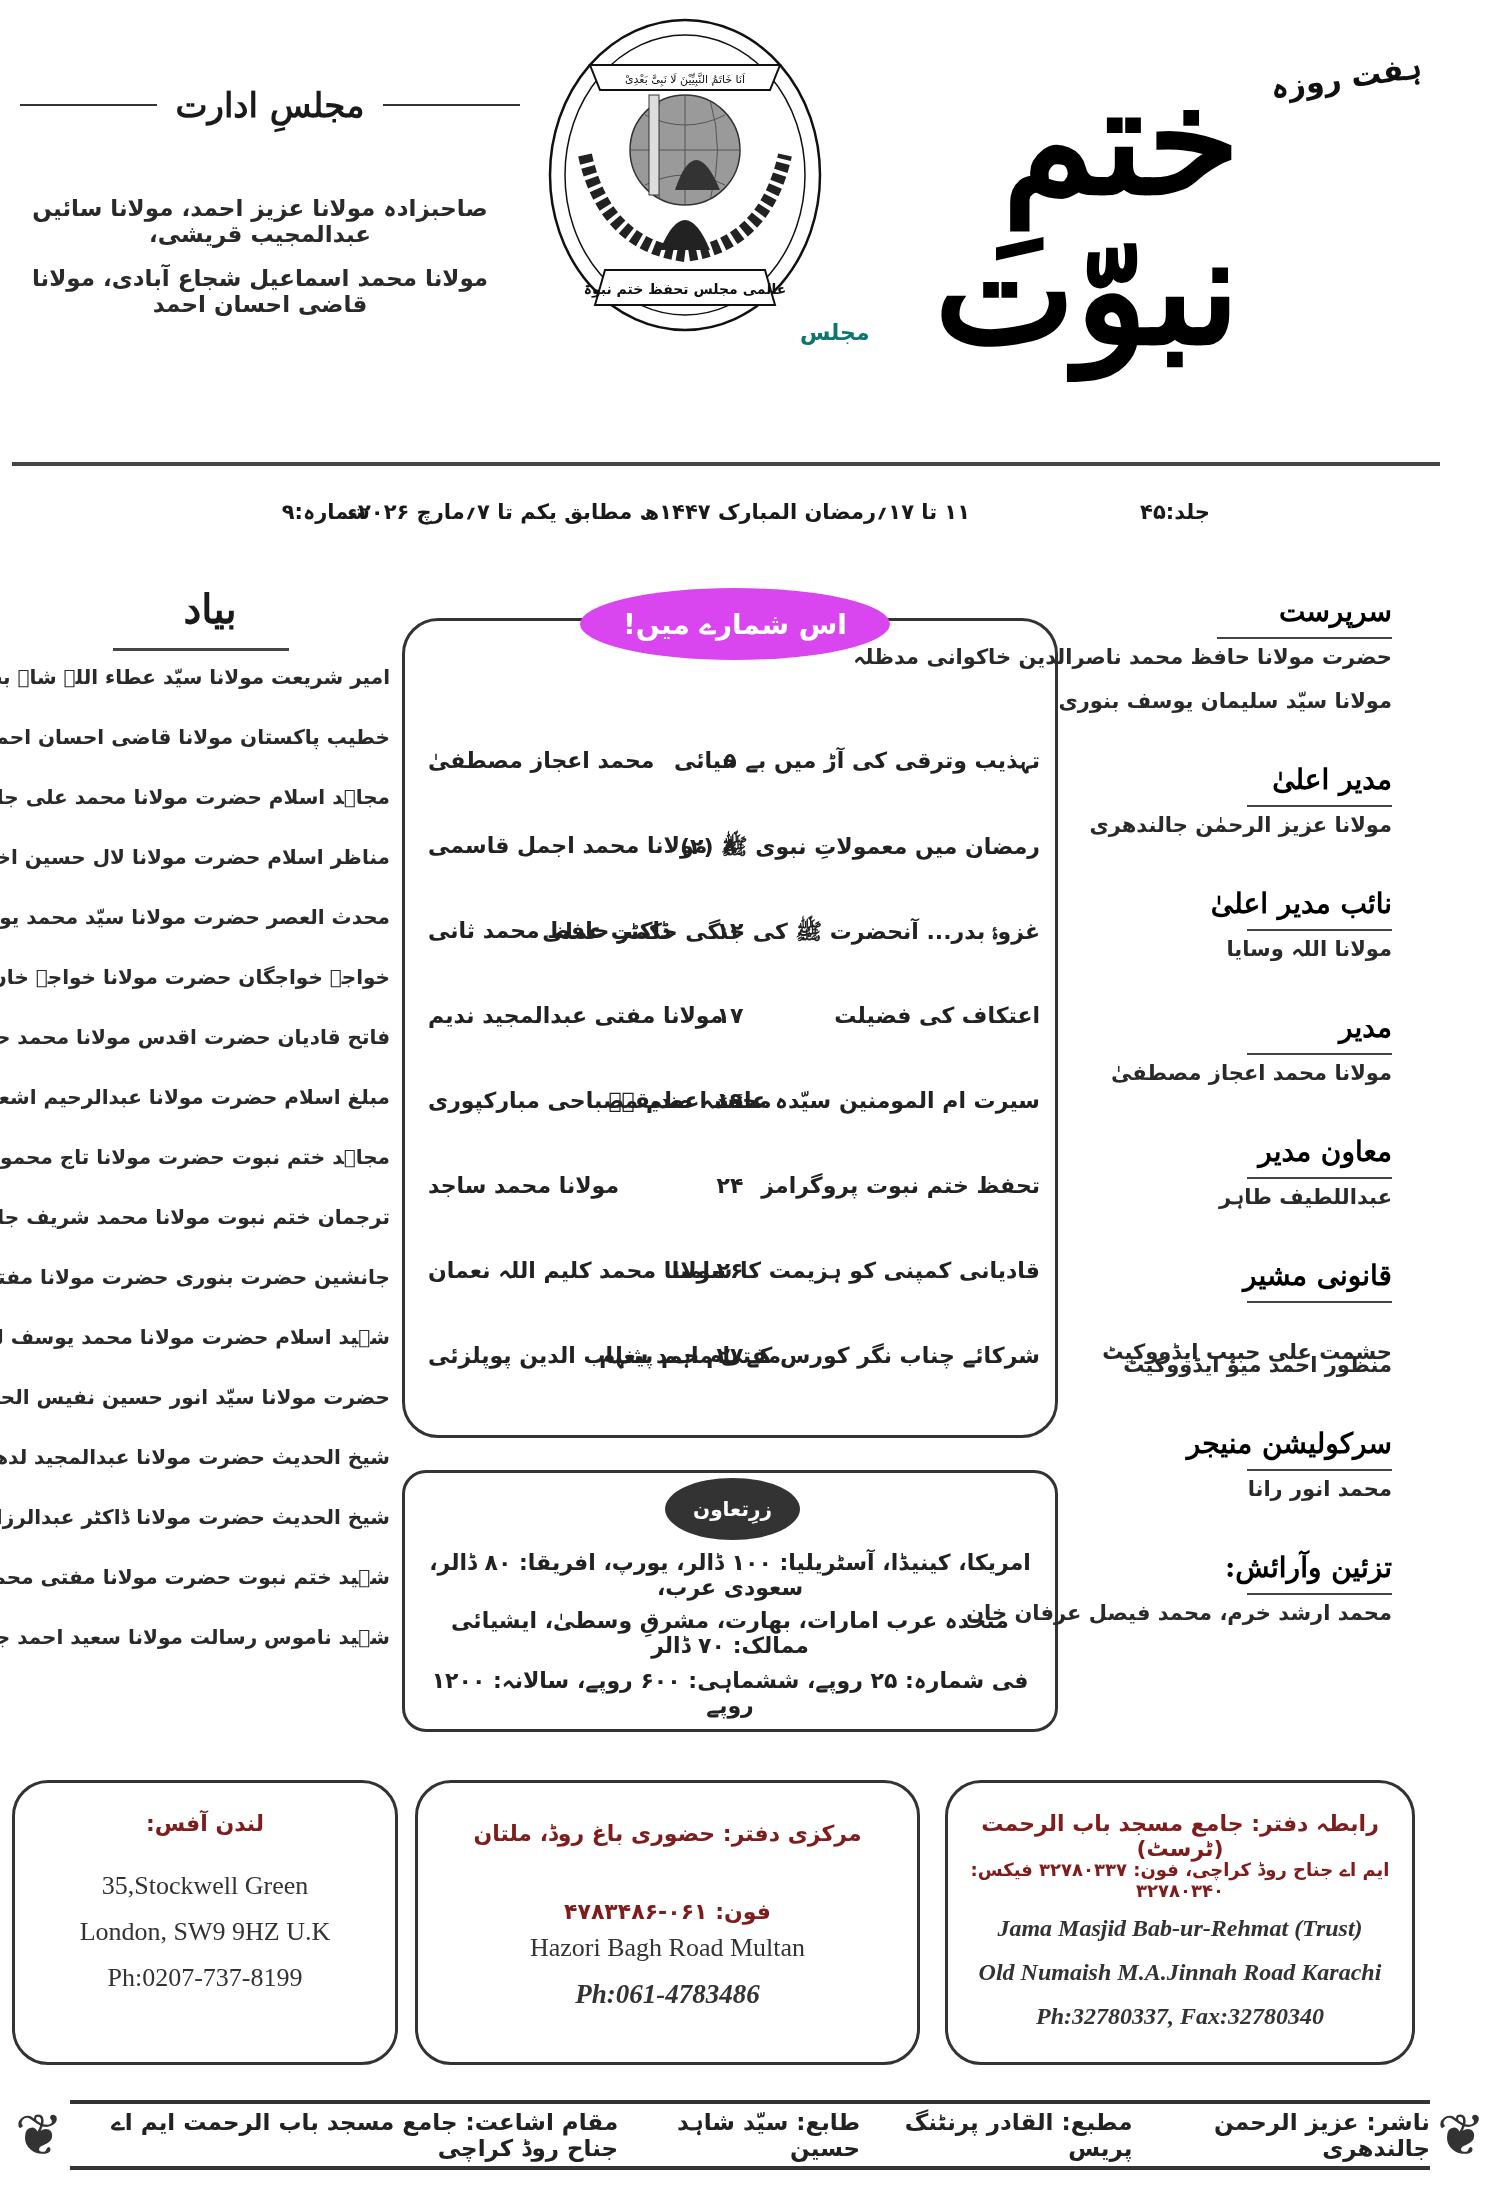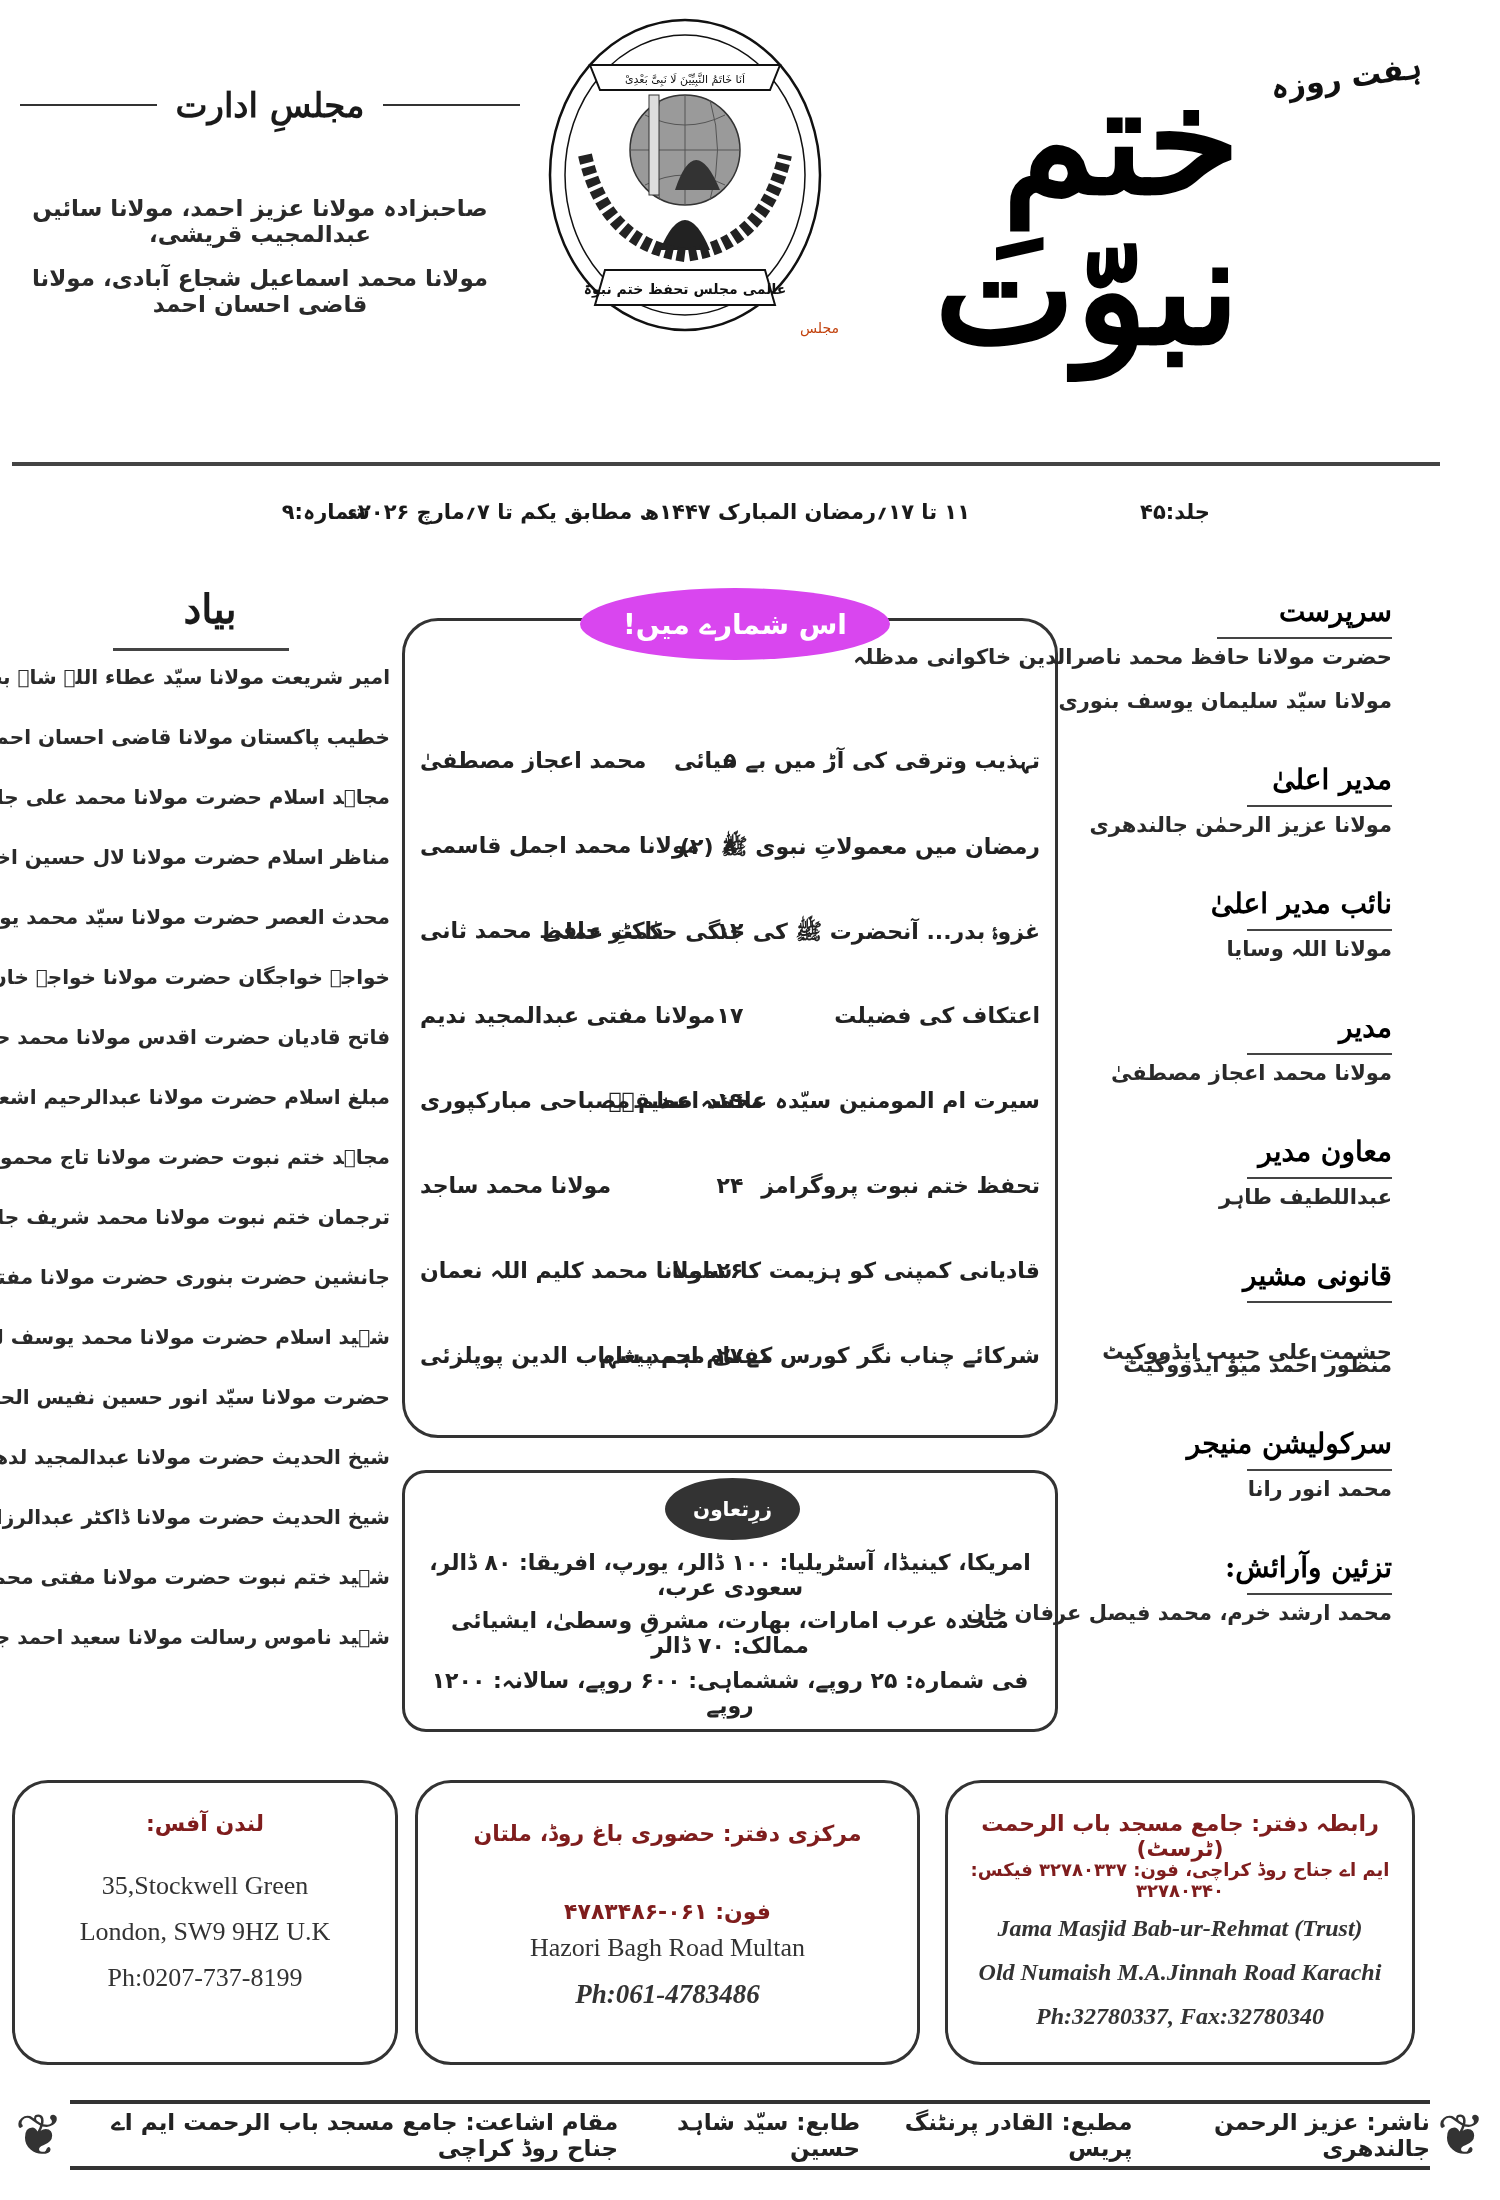--- a/index.html
+++ b/index.html
@@ -4,41 +4,41 @@
 <style>
   html, body { margin:0; padding:0; background:#ffffff; }
   body { width:1500px; height:2200px; position:relative; overflow:hidden; color:#1a1a1a;
          font-family:"DejaVu Sans", sans-serif; }
   .abs { position:absolute; }
 
   
   #masthead-title { left:820px; top:20px; width:420px; height:390px; display:flex; align-items:center; justify-content:center;
     font-family:"DejaVu Serif", serif; font-weight:bold; font-size:150px; line-height:1; color:#000; direction:rtl; letter-spacing:-6px; }
   #weekly-label { left:1270px; top:60px; font-size:30px; font-weight:bold; color:#111; transform:rotate(-8deg); direction:rtl; }
-  #majlis-small { left:800px; top:320px; font-size:14px; color:#c2410c; direction:rtl; }
+  #majlis-small { left:800px; top:320px; font-size:22px; color:#0f766e; direction:rtl;font-weight:bold; }
 
   #logo { left:545px; top:15px; width:280px; height:320px; }
   #editorial-board-heading { left:20px; top:85px; width:500px; display:flex; align-items:center; gap:18px; }
   .dash { flex:1; height:2px; background:#333; }
   #editorial-board-heading .txt { font-family:"DejaVu Serif", serif; font-weight:bold; font-size:34px; direction:rtl; }
   .board-line { right:980px; width:520px; text-align:center; font-size:23px; direction:rtl; font-weight:bold; color:#2a2a2a; }
 
   #top-rule { left:12px; top:462px; width:1428px; height:4px; background:#444; }
 
   #issue-meta { left:230px; top:500px; width:1000px; height:40px; direction:rtl; font-size:21px; font-weight:bold; }
   #issue-meta span { position:absolute; top:0; }
 
   
   #toc-box { left:402px; top:618px; width:656px; height:820px; border:3px solid #333; border-radius:36px; box-sizing:border-box; }
   #toc-badge { left:580px; top:588px; width:310px; height:72px; background:#d946ef; color:#fff; border-radius:50%;
     display:flex; align-items:center; justify-content:center; font-size:28px; font-weight:bold; direction:rtl; }
   .toc-row { left:420px; width:620px; height:40px; direction:rtl; font-size:22px; font-weight:bold; color:#222; }
   .toc-row .t { position:absolute; right:0; white-space:nowrap; }
   .toc-row .p { position:absolute; right:290px; width:40px; text-align:center; }
-  .toc-row .a { position:absolute; left:0; text-align:right; white-space:nowrap; }
+  .toc-row .a { position:absolute; left:8px; text-align:right; white-space:nowrap; }
 
   
   #sub-box { left:402px; top:1470px; width:656px; height:262px; border:3px solid #333; border-radius:24px; box-sizing:border-box; }
   #sub-badge { left:665px; top:1478px; width:135px; height:62px; background:#333; color:#fff; border-radius:50%;
     display:flex; align-items:center; justify-content:center; font-size:20px; font-weight:bold; direction:rtl; }
   .sub-line { left:420px; width:620px; text-align:center; direction:rtl; font-size:22px; font-weight:bold; color:#222; }
 
   
   #memorial-heading { left:130px; top:585px; width:160px; text-align:center; font-family:"DejaVu Serif", serif; font-weight:bold; font-size:40px; direction:rtl; }
   #memorial-rule { left:113px; top:648px; width:176px; height:3px; background:#444; }

